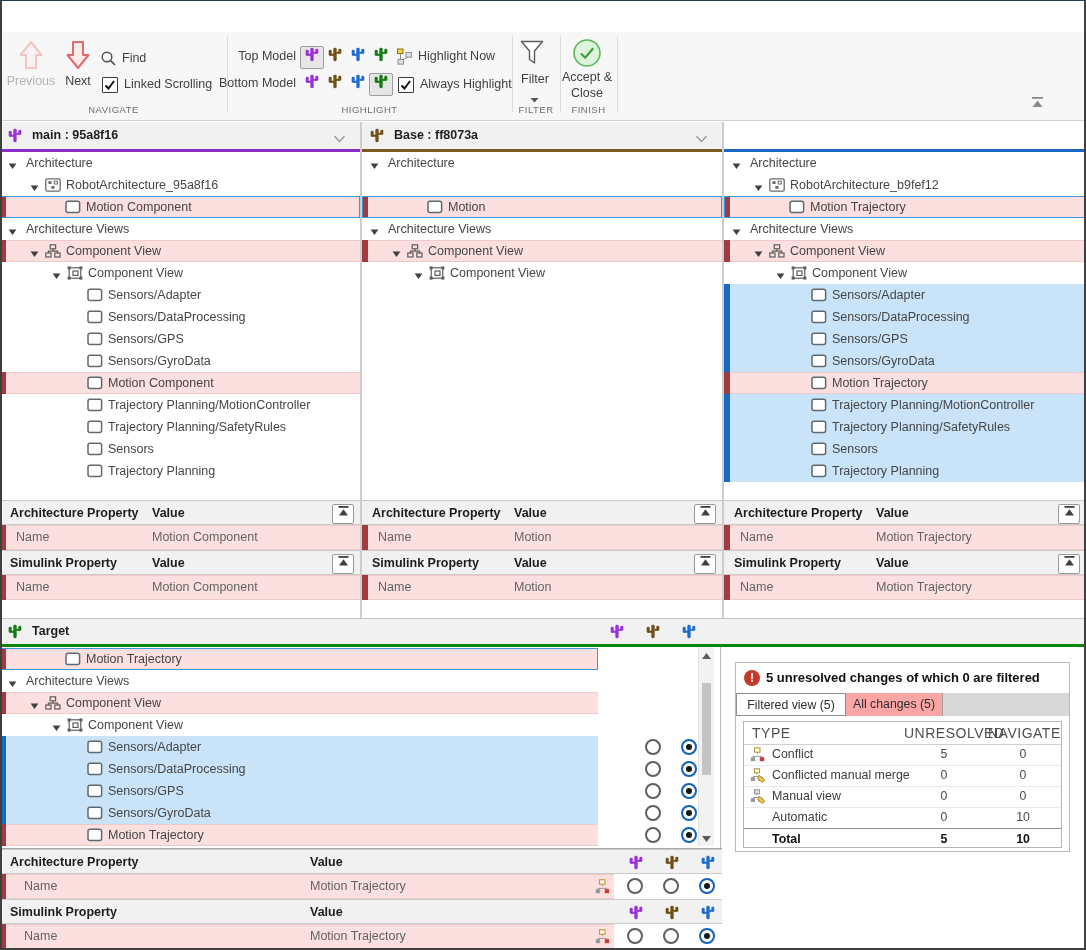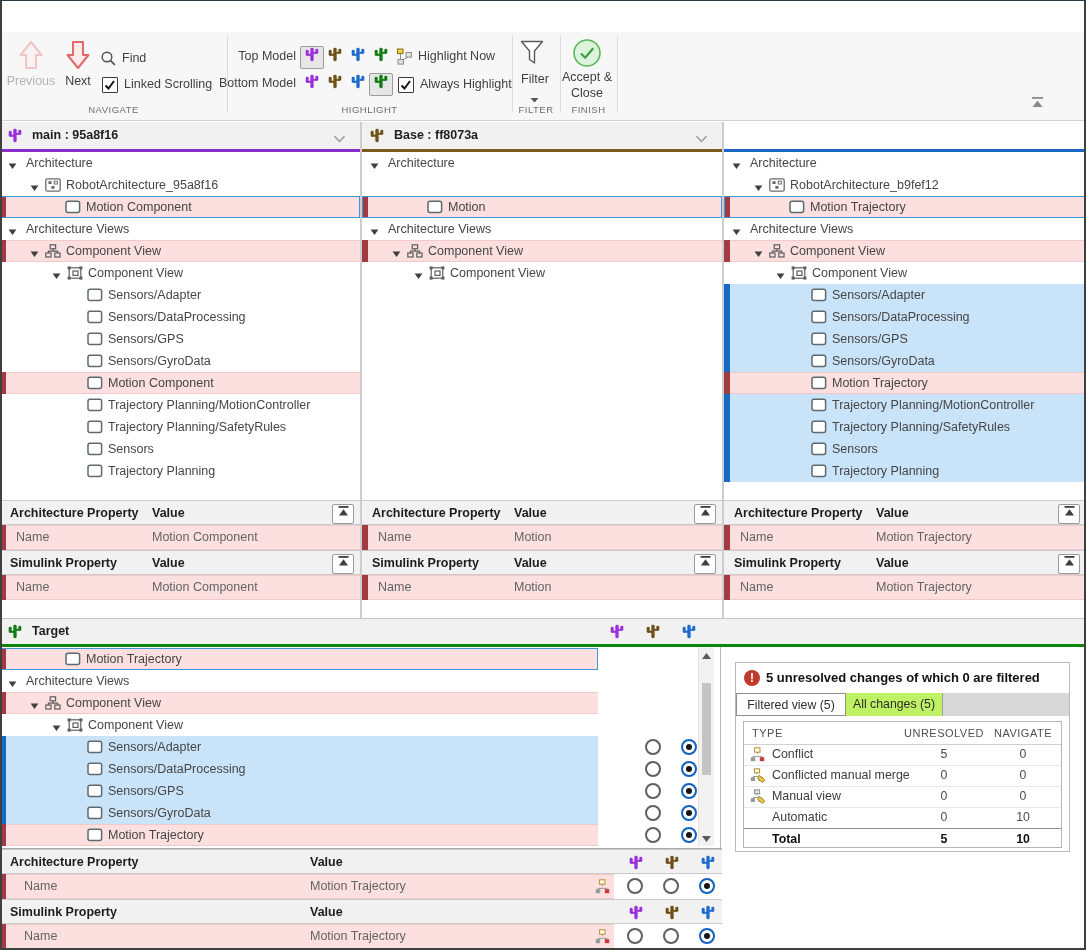--- a/index.html
+++ b/index.html
@@ -62,24 +62,24 @@
   .sb .arr{position:absolute;left:2px;width:11px;height:10px;}
   .divider-v{position:absolute;left:720px;top:647px;width:1px;height:301px;background:#b9b9b9;}
   
   #summary{position:absolute;left:735px;top:662px;width:335px;height:190px;background:#fff;border:1px solid #b9b9b9;box-sizing:border-box;}
   .sum-title{position:absolute;left:30px;top:0;line-height:30px;font-weight:bold;font-size:13px;color:#111;}
   .sum-alert{position:absolute;left:8px;top:7px;width:16px;height:16px;border-radius:50%;background:#c0392b;color:#fff;
              font-weight:bold;font-size:12px;text-align:center;line-height:16px;}
   .sum-tabs{position:absolute;left:0;top:30px;right:0;height:23px;background:#d8d8d8;}
   .sum-tab{position:absolute;top:0;height:23px;box-sizing:border-box;text-align:center;line-height:22px;font-size:12.3px;color:#2e2e2e;}
   .sum-tab.active{background:#fff;border:1px solid #8f8f8f;}
-  .sum-tab.inactive{background:#bef264;border-right:1px solid #9f9f9f;}
+  .sum-tab.inactive{background:#fca5a5;border-right:1px solid #9f9f9f;}
   .sum-table{position:absolute;left:7px;top:58px;width:319px;height:127px;border:1px solid #b5b5b5;background:#fff;box-sizing:border-box;}
   .sum-hrow{position:absolute;left:0;right:0;top:0;height:22px;border-bottom:1px solid #cfcfcf;}
-  .sum-h{position:absolute;top:0;line-height:22px;font-size:11px;letter-spacing:.5px;color:#4f4f4f;}
+  .sum-h{position:absolute;top:0;line-height:22px;font-size:14px;letter-spacing:.5px;color:#4f4f4f;}
   .sum-row{position:absolute;left:0;right:0;height:21px;}
   .sum-row .lab{position:absolute;left:28px;line-height:21px;font-size:12.4px;color:#3d3d3d;white-space:nowrap;}
   .sum-row .num{position:absolute;line-height:21px;font-size:12.3px;color:#4a4a4a;text-align:center;}
   .sum-row.total{border-top:1px solid #8f8f8f;font-weight:bold;}
   .sum-row.total .lab,.sum-row.total .num{font-weight:bold;color:#111;}
   .sum-row .sep{position:absolute;left:0;right:0;top:0;height:1px;background:#e8e8e8;}
   
   #bottom-props{position:absolute;left:0;top:848px;width:722px;height:100px;border-top:1px solid #a8a8a8;box-sizing:content-box;background:#fff;}
   .tb-btn{position:absolute;text-align:center;}
   .tb-btn .lbl{display:block;margin-top:1px;}

